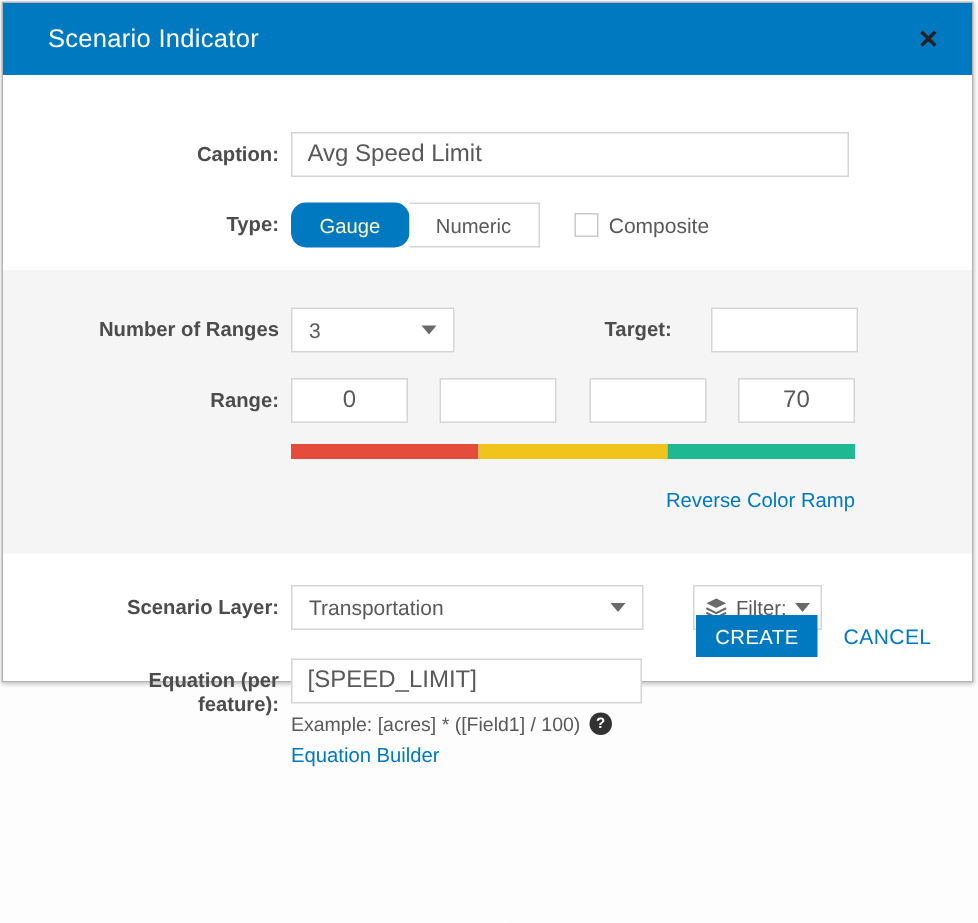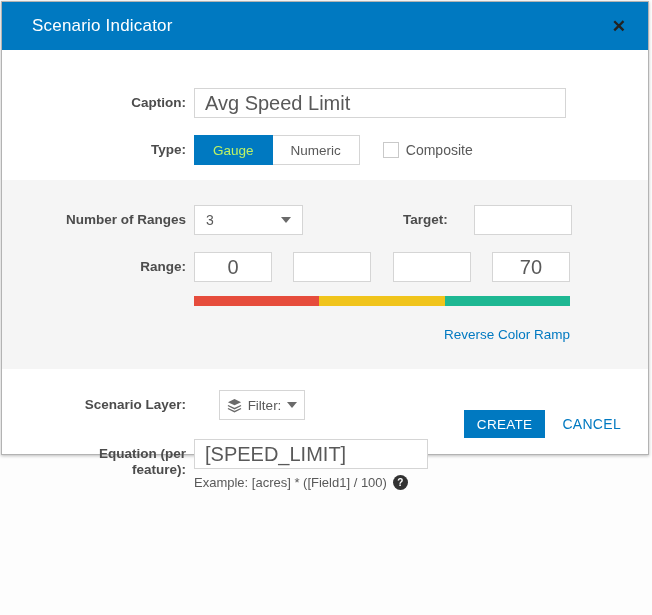--- a/index.html
+++ b/index.html
@@ -26,36 +26,36 @@
   }
   .row { display: flex; align-items: center; }
   .label-col {
     width: 184px; flex: none; text-align: right;
     color: #4c4c4c; font-weight: bold; font-size: 13.5px; line-height: 16px;
   }
   .content-gap { margin-left: 8px; }
   .text-input {
     height: 30px; border: 1px solid #d5d5d5; background: #fff;
     font-family: "Liberation Sans", sans-serif;
-    font-size: 20px; color: #595959; padding: 0 10px; outline: none;
+    font-size: 16px; color: #595959; padding: 0 10px; outline: none;
   }
   .caption-row { margin-top: 38px; }
   .caption-row .text-input { width: 372px; }
 
   .type-row { margin-top: 17px; }
   .segmented { display: flex; }
   .seg-btn {
     height: 30px; background: #ffffff; color: #595959;
     border: 1px solid #d5d5d5; font-size: 13.5px;
     font-family: "Liberation Sans", sans-serif;
     display: flex; align-items: center; justify-content: center;
     cursor: pointer; padding: 0 18px;
   }
   .seg-btn + .seg-btn { border-left: none; }
-  .seg-btn.selected { background: #0079c1; border-color: #0079c1; color: #bef264; }
+  .seg-btn.selected { background: #0079c1; border-color: #0079c1; color: #fef9c3; border-radius: 10px; }
   .checkbox {
     width: 16px; height: 16px; border: 1px solid #c9c9c9; background: #fff;
     margin-left: 23px; cursor: pointer; flex: none;
   }
   .checkbox-label { margin-left: 7px; color: #595959; font-size: 14px; }
 
   .panel {
     background: #f5f5f5; margin-top: 15px; height: 189px;
     padding-top: 25px; width: 100%;
   }
@@ -188,20 +188,24 @@
       <div class="label-col"></div>
       <div class="reverse-wrap content-gap">
         <a class="link">Reverse Color Ramp</a>
       </div>
     </div>
 
   </div>
 
   <div class="row layer-row">
     <div class="label-col">Scenario Layer:</div>
+    <div class="dropdown dd-layer content-gap">
+      <span>Transportation</span>
+      <span class="caret"></span>
+    </div>
     <div class="filter-btn">
       <svg class="layers-icon" width="15" height="15" viewBox="0 0 16 16">
         <path d="M8 1 L15 4.4 L8 7.8 L1 4.4 Z" fill="#6a6a6a"></path>
         <path d="M1 8 L8 11.4 L15 8" fill="none" stroke="#6a6a6a" stroke-width="1.4"></path>
         <path d="M1 11.2 L8 14.6 L15 11.2" fill="none" stroke="#6a6a6a" stroke-width="1.4"></path>
       </svg>
       <span class="ftext">Filter:</span>
       <span class="caret"></span>
     </div>
   </div>
@@ -212,20 +216,23 @@
       <div>feature):</div>
     </div>
     <div class="eq-block content-gap">
       <div class="eq-top">
         <input class="text-input eq-input" type="text" value="[SPEED_LIMIT]" style="">
       </div>
       <div class="example-line">
         <span>Example: [acres] * ([Field1] / 100)</span>
         <span class="help-icon">?</span>
       </div>
+      <div class="builder-line">
+        <a class="link">Equation Builder</a>
+      </div>
     </div>
   </div>
 
   <div class="footer">
     <button class="create-btn">CREATE</button>
     <a class="link cancel-link">CANCEL</a>
   </div>
 
 </div>
 

